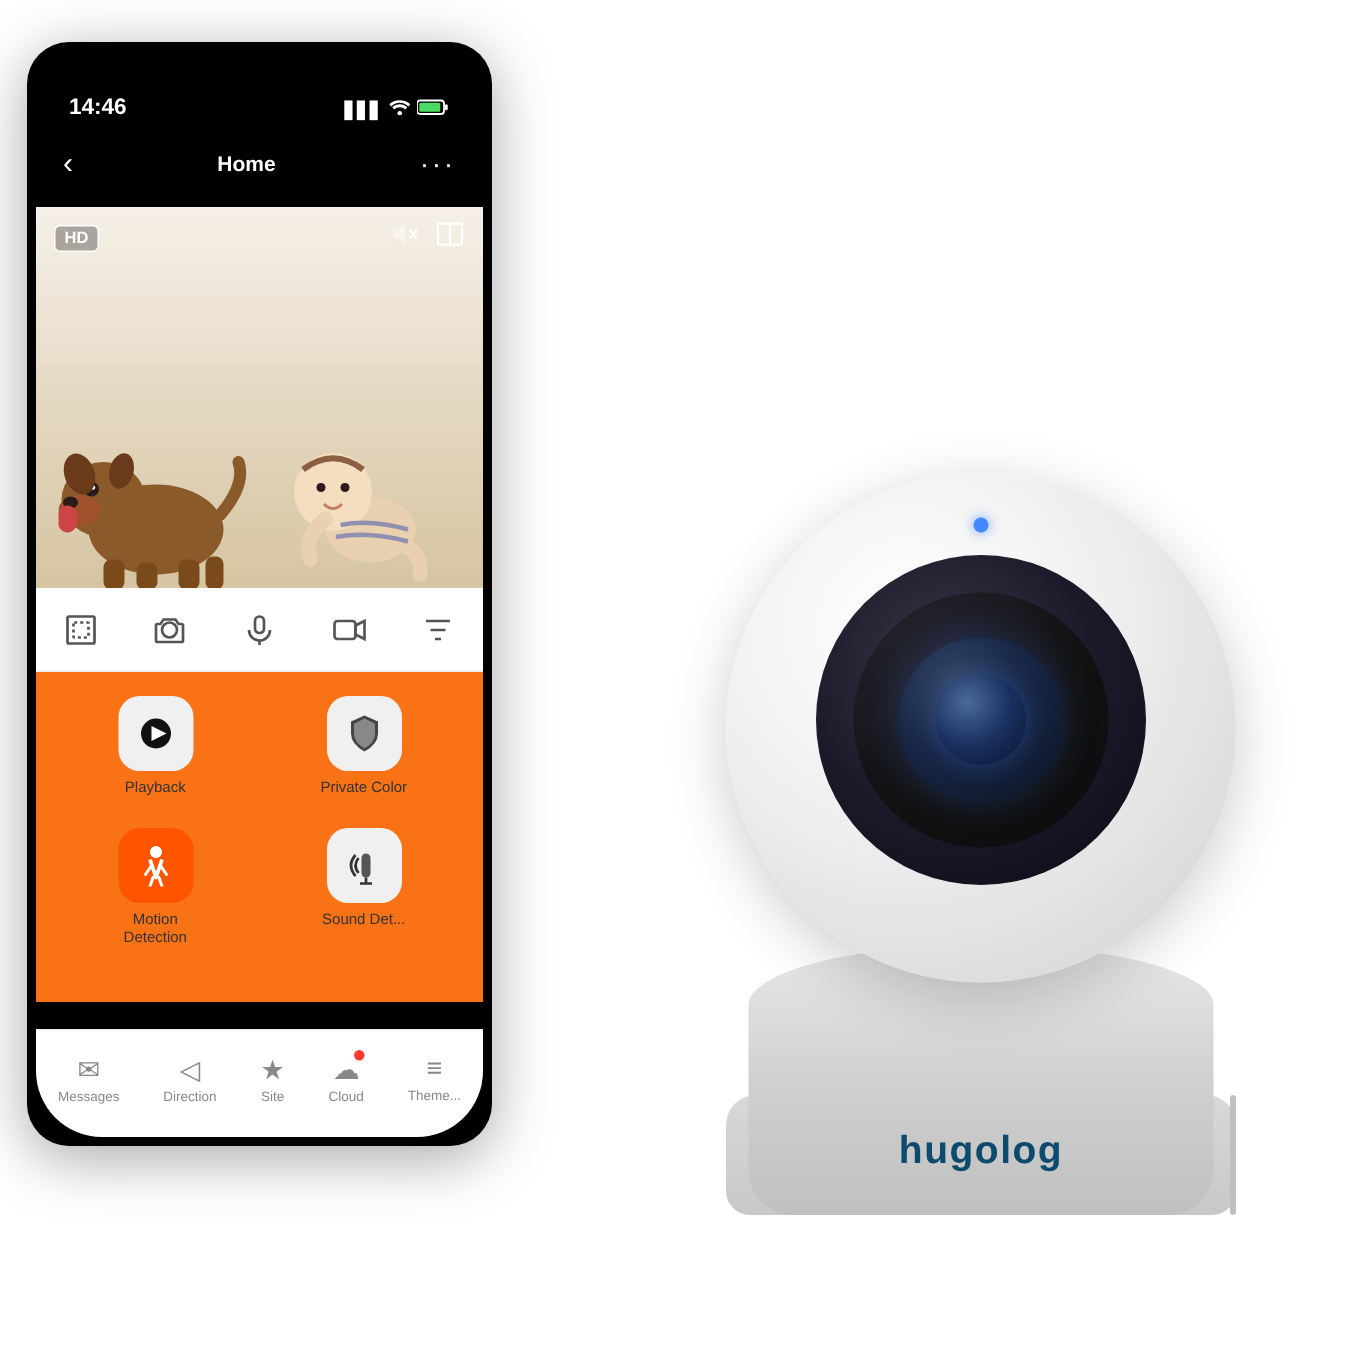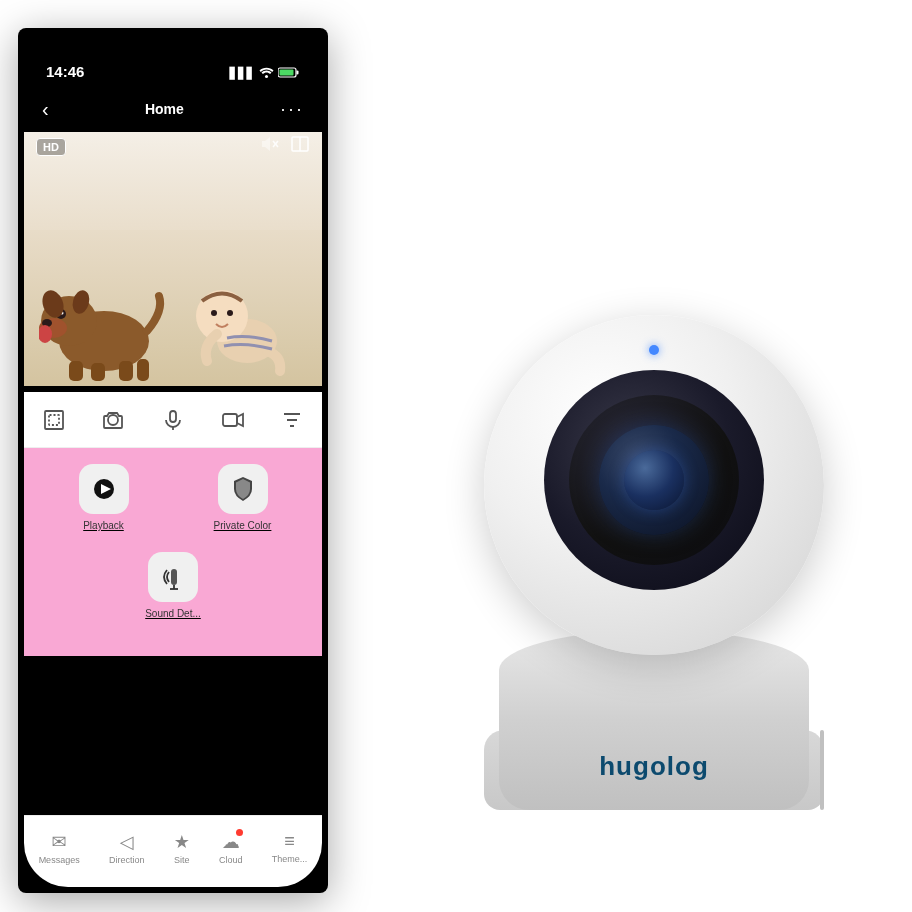--- a/index.html
+++ b/index.html
@@ -22,23 +22,23 @@
       align-items: center;
       justify-content: center;
     }
 
     
     .phone {
       position: absolute;
       left: 18px;
       top: 28px;
       width: 310px;
-      height: 865px;
+      height: 736px;
       background: #000;
-      border-radius: 8px;
+      border-radius: 28px;
       box-shadow: 0 8px 40px rgba(0,0,0,0.35);
       overflow: hidden;
       z-index: 10;
     }
     .phone-inner {
       position: absolute;
       top: 6px; left: 6px; right: 6px; bottom: 6px;
       background: #000;
       border-radius: 44px;
       overflow: hidden;
@@ -103,21 +103,21 @@
       font-weight: 600;
     }
     .app-bar-dots {
       color: #fff;
       font-size: 18px;
       letter-spacing: 2px;
     }
     
     .video-area {
       position: absolute;
-      top: 92px;
+      top: 104px;
       left: 0; right: 0;
       height: 260px;
       background: #0c4a6e;
       z-index: 10;
       overflow: hidden;
     }
     .video-controls-top {
       position: absolute;
       top: 8px;
       left: 12px; right: 12px;
@@ -178,24 +178,23 @@
       flex-direction: column;
       align-items: center;
       color: #555;
       font-size: 20px;
     }
     
     .menu-grid {
       position: absolute;
       top: 414px;
       left: 0; right: 0;
-      background: #f9a8d4;
+      background: #f97316;
       padding: 16px 10px;
       z-index: 10;
-      text-decoration: underline;
     }
     .menu-row {
       display: flex;
       justify-content: space-around;
       margin-bottom: 20px;
     }
     .menu-item {
       display: flex;
       flex-direction: column;
       align-items: center;
@@ -561,20 +560,34 @@
                 <path d="M11 1 L20 5 L20 13 Q20 20 11 25 Q2 20 2 13 L2 5 Z" fill="#444"></path>
                 <path d="M11 3 L18 6.5 L18 13 Q18 19 11 23 Q4 19 4 13 L4 6.5 Z" fill="#888"></path>
               </svg>
             </div>
             <span class="menu-label">Private Color</span>
           </div>
         </div>
 
         <div class="menu-row">
           <div class="menu-item">
+            <div class="menu-icon-wrap orange-bg">
+              <svg width="22" height="28" viewBox="0 0 22 28" fill="none">
+
+                <circle cx="11" cy="5" r="4" fill="white"></circle>
+                <path d="M7 10 L11 22 L15 10" stroke="white" stroke-width="2.5" fill="none" stroke-linejoin="round"></path>
+                <path d="M8 14 L4 20" stroke="white" stroke-width="2" stroke-linecap="round"></path>
+                <path d="M14 14 L18 20" stroke="white" stroke-width="2" stroke-linecap="round"></path>
+                <path d="M9 22 L7 28" stroke="white" stroke-width="2" stroke-linecap="round"></path>
+                <path d="M13 22 L15 28" stroke="white" stroke-width="2" stroke-linecap="round"></path>
+              </svg>
+            </div>
+            <span class="menu-label">Motion Detection</span>
+          </div>
+          <div class="menu-item">
             <div class="menu-icon-wrap">
               <svg width="24" height="26" viewBox="0 0 24 26" fill="none" stroke="#333" stroke-width="1.8">
                 <path d="M8 8 Q4 13 8 18" fill="none"></path>
                 <path d="M6 6 Q0 13 6 20" fill="none"></path>
                 <rect x="10" y="5" width="6" height="16" rx="3" fill="#555" stroke="none"></rect>
                 <line x1="13" y1="21" x2="13" y2="25"></line>
                 <line x1="9" y1="25" x2="17" y2="25"></line>
               </svg>
             </div>
             <span class="menu-label">Sound Det...</span>

